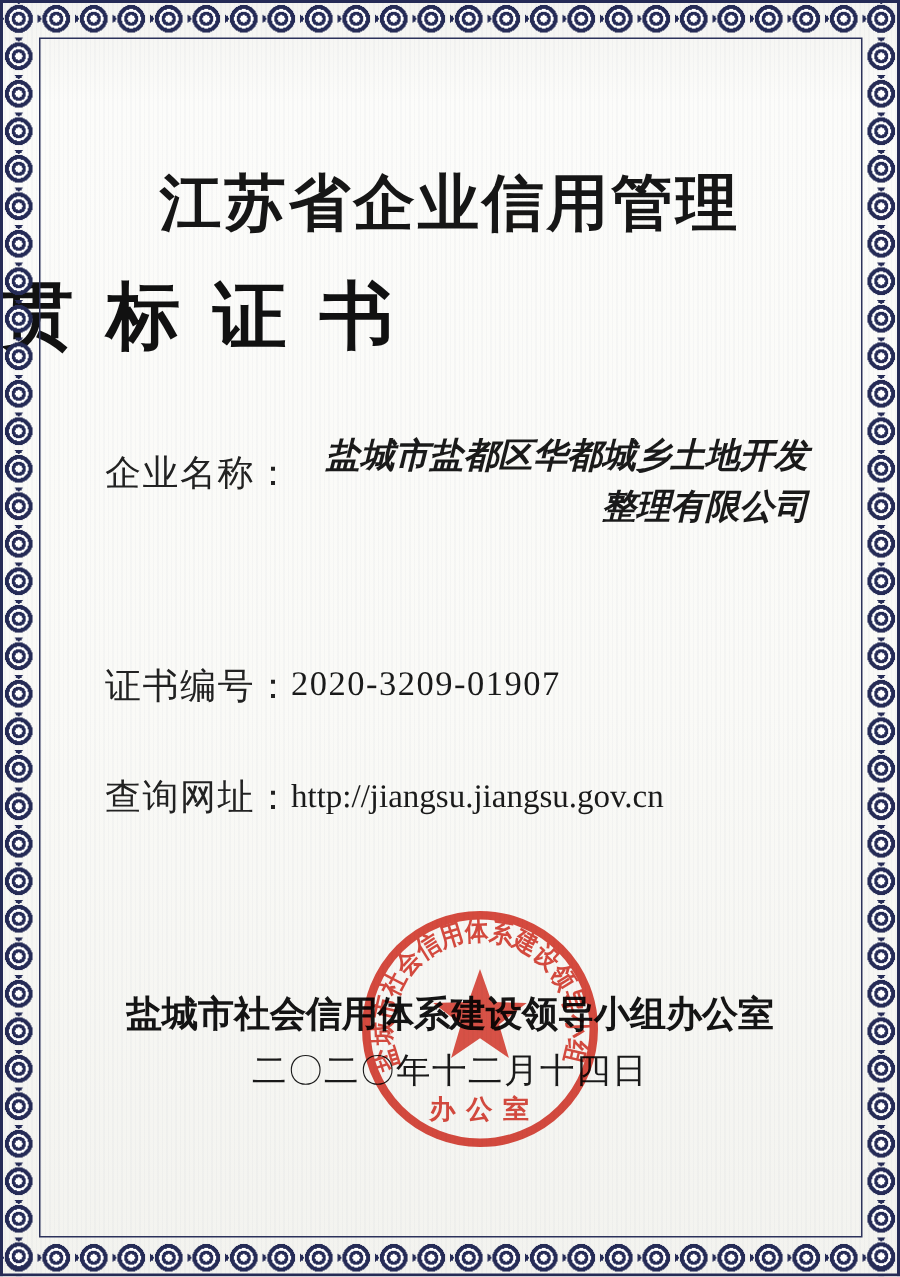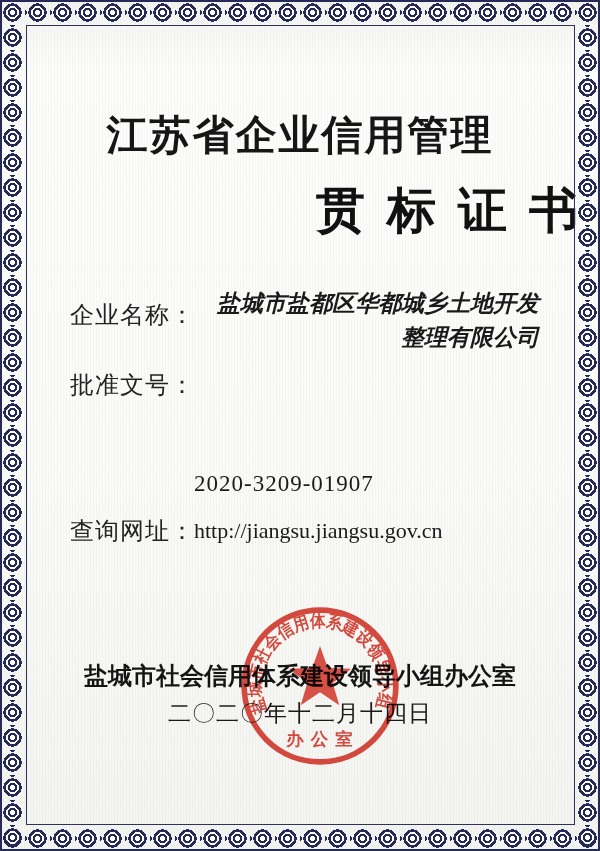--- a/index.html
+++ b/index.html
@@ -41,36 +41,36 @@
     border:1.6px solid #2c325b;z-index:4;pointer-events:none;
   }
   
   .title1{
     position:absolute;top:108px;left:0;width:100%;
     text-align:center;font-size:41px;font-weight:700;
     letter-spacing:2px;color:#161616;
   }
   .title2{
     position:absolute;top:178px;left:0;width:100%;
-    text-align:right;font-size:49px;font-weight:900;
-    letter-spacing:22px;padding-left:22px;box-sizing:border-box;
+    text-align:left;font-size:49px;font-weight:900;
+    letter-spacing:22px;box-sizing:border-box;
     color:#111;
   }
   
   .flabel{
     position:absolute;left:70px;font-size:24px;letter-spacing:1px;color:#222;
   }
   .fvalue{position:absolute;left:194px;font-size:23px;color:#1a1a1a;text-align:right;}
   .fvalue.company{
     top:287px;width:345px;line-height:34px;
     font-weight:700;font-style:italic;white-space:pre-line;font-size:23px;
   }
   .lbl-company{top:299px;}
   .lbl-approval{top:369px;}  .val-approval{top:370px;}
-  .lbl-certno{top:441px;}    .val-certno{top:443px;letter-spacing:1px;margin-top:28px;}
+  .lbl-certno{top:441px;}    .val-certno{top:443px;letter-spacing:1px;}
   .lbl-url{top:515px;}       .val-url{top:518px;font-size:22px;}
   
   .issuer{
     position:absolute;top:660px;left:0;width:100%;z-index:2;
     text-align:center;font-size:24px;font-weight:700;color:#141414;
   }
   .issue-date{
     position:absolute;top:698px;left:0;width:100%;z-index:2;
     text-align:center;font-size:23px;letter-spacing:1px;color:#191919;
   }
@@ -91,22 +91,22 @@
   <div class="bstrip v right"></div>
   <div class="inner-line"></div>
 
   <div class="title1">江苏省企业信用管理</div>
   <div class="title2">贯标证书</div>
 
   <div class="flabel lbl-company">企业名称：</div>
   <div class="fvalue company">盐城市盐都区华都城乡土地开发
 整理有限公司</div>
 
-  <div class="flabel lbl-approval">批准文号：</div>
 
+  <div class="flabel lbl-certno">证书编号：</div>
   <div class="fvalue val-certno">2020-3209-01907</div>
 
   <div class="flabel lbl-url">查询网址：</div>
   <div class="fvalue val-url">http://jiangsu.jiangsu.gov.cn</div>
 
   <div class="issuer">盐城市社会信用体系建设领导小组办公室</div>
   <div class="issue-date">二〇二〇年十二月十四日</div>
 
   <div class="seal">
     <svg width="164" height="164" viewBox="0 0 160 160">

